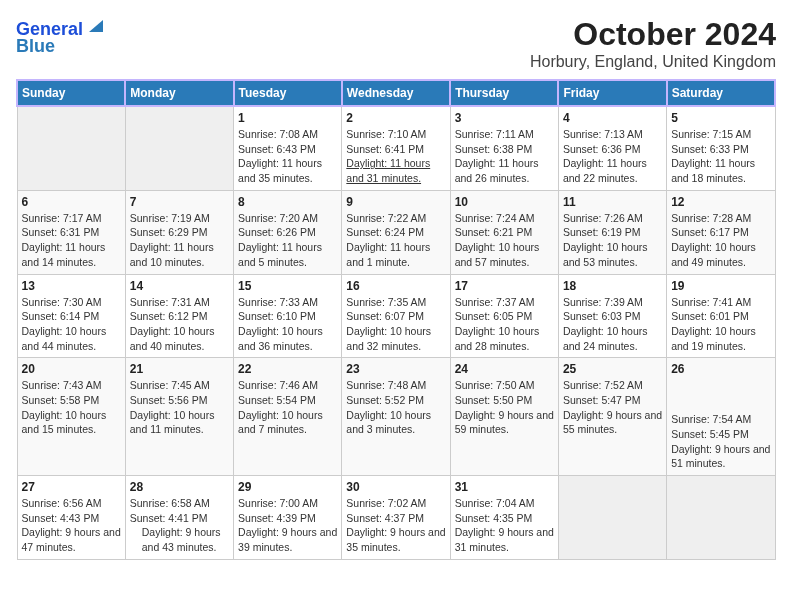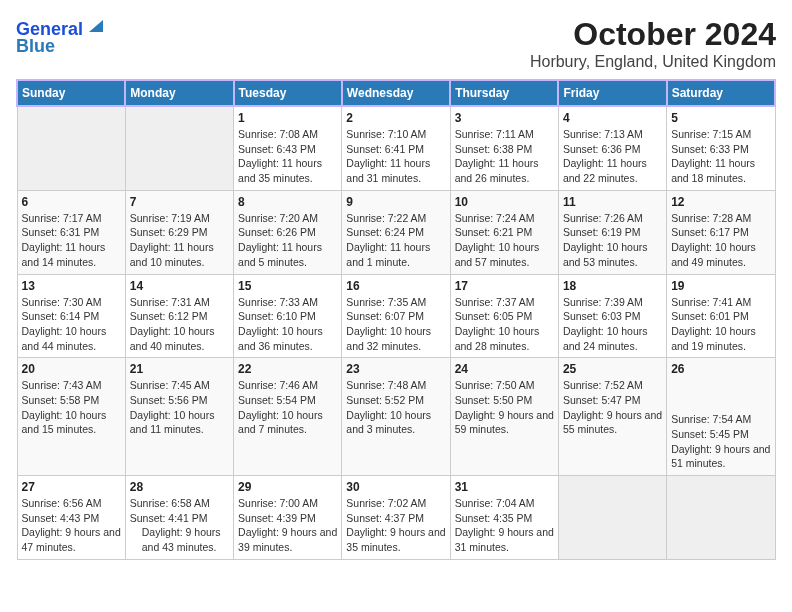--- a/index.html
+++ b/index.html
@@ -123,21 +123,21 @@
             <span style="display: block;">Sunrise: 7:08 AM</span>
             <span style="display: block;">Sunset: 6:43 PM</span>
             <span style="display: block;">Daylight: 11 hours and 35 minutes.</span>
           </div>
         </td>
         <td>
           <span class="day-number">2</span>
           <div class="cell-content">
             <span style="display: block;">Sunrise: 7:10 AM</span>
             <span style="display: block;">Sunset: 6:41 PM</span>
-            <span style="display: block;">Daylight: 11 hours and 31 minutes.</span>
+            <span style="display: block; text-decoration: underline;">Daylight: 11 hours and 31 minutes.</span>
           </div>
         </td>
         <td>
           <span class="day-number">3</span>
           <div class="cell-content">
             <span style="display: block;">Sunrise: 7:11 AM</span>
             <span style="display: block;">Sunset: 6:38 PM</span>
             <span style="display: block;">Daylight: 11 hours and 26 minutes.</span>
           </div>
         </td>

